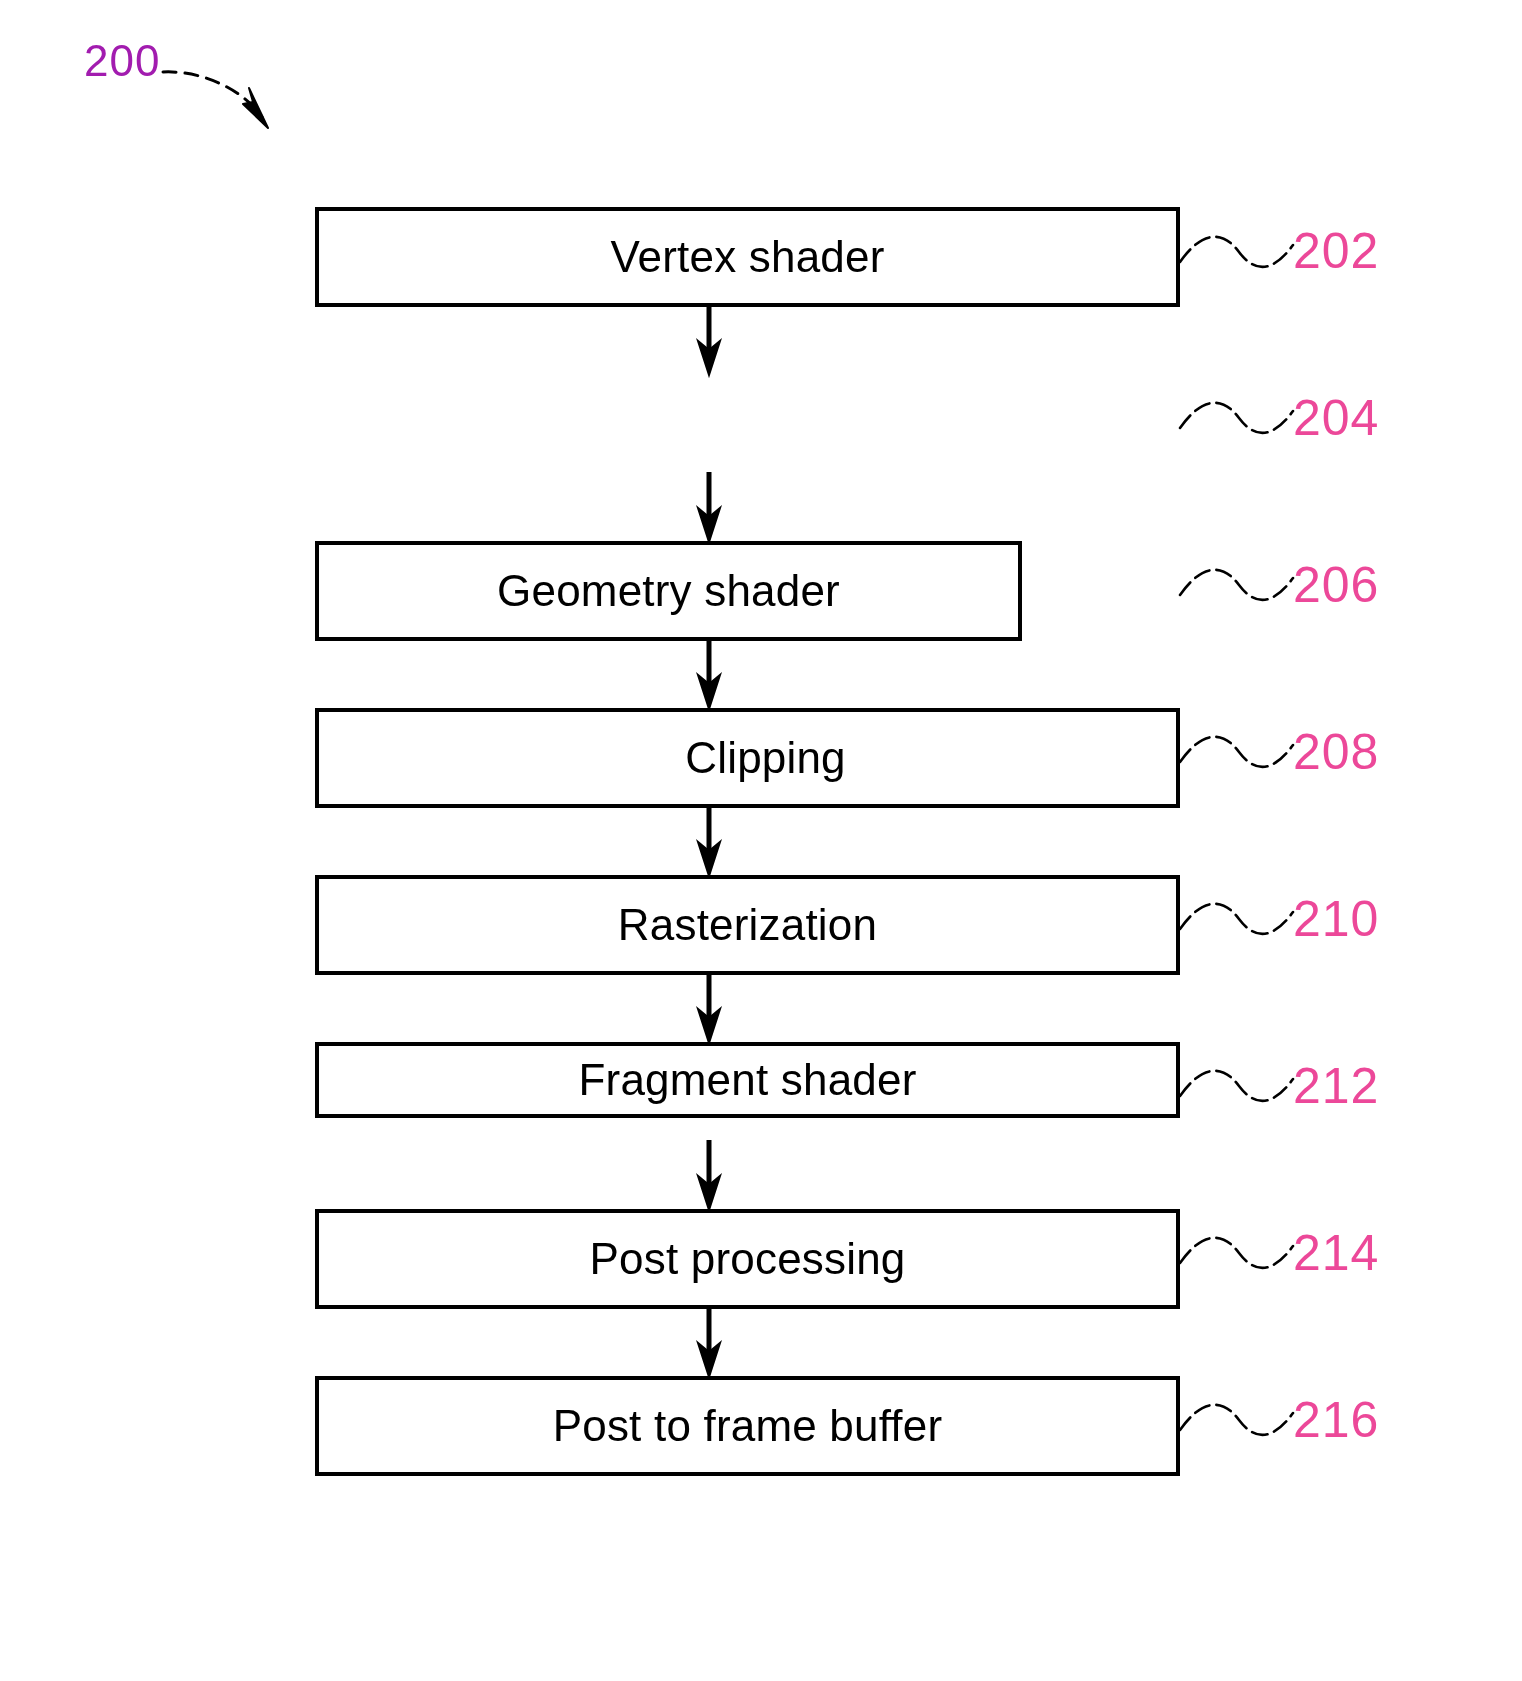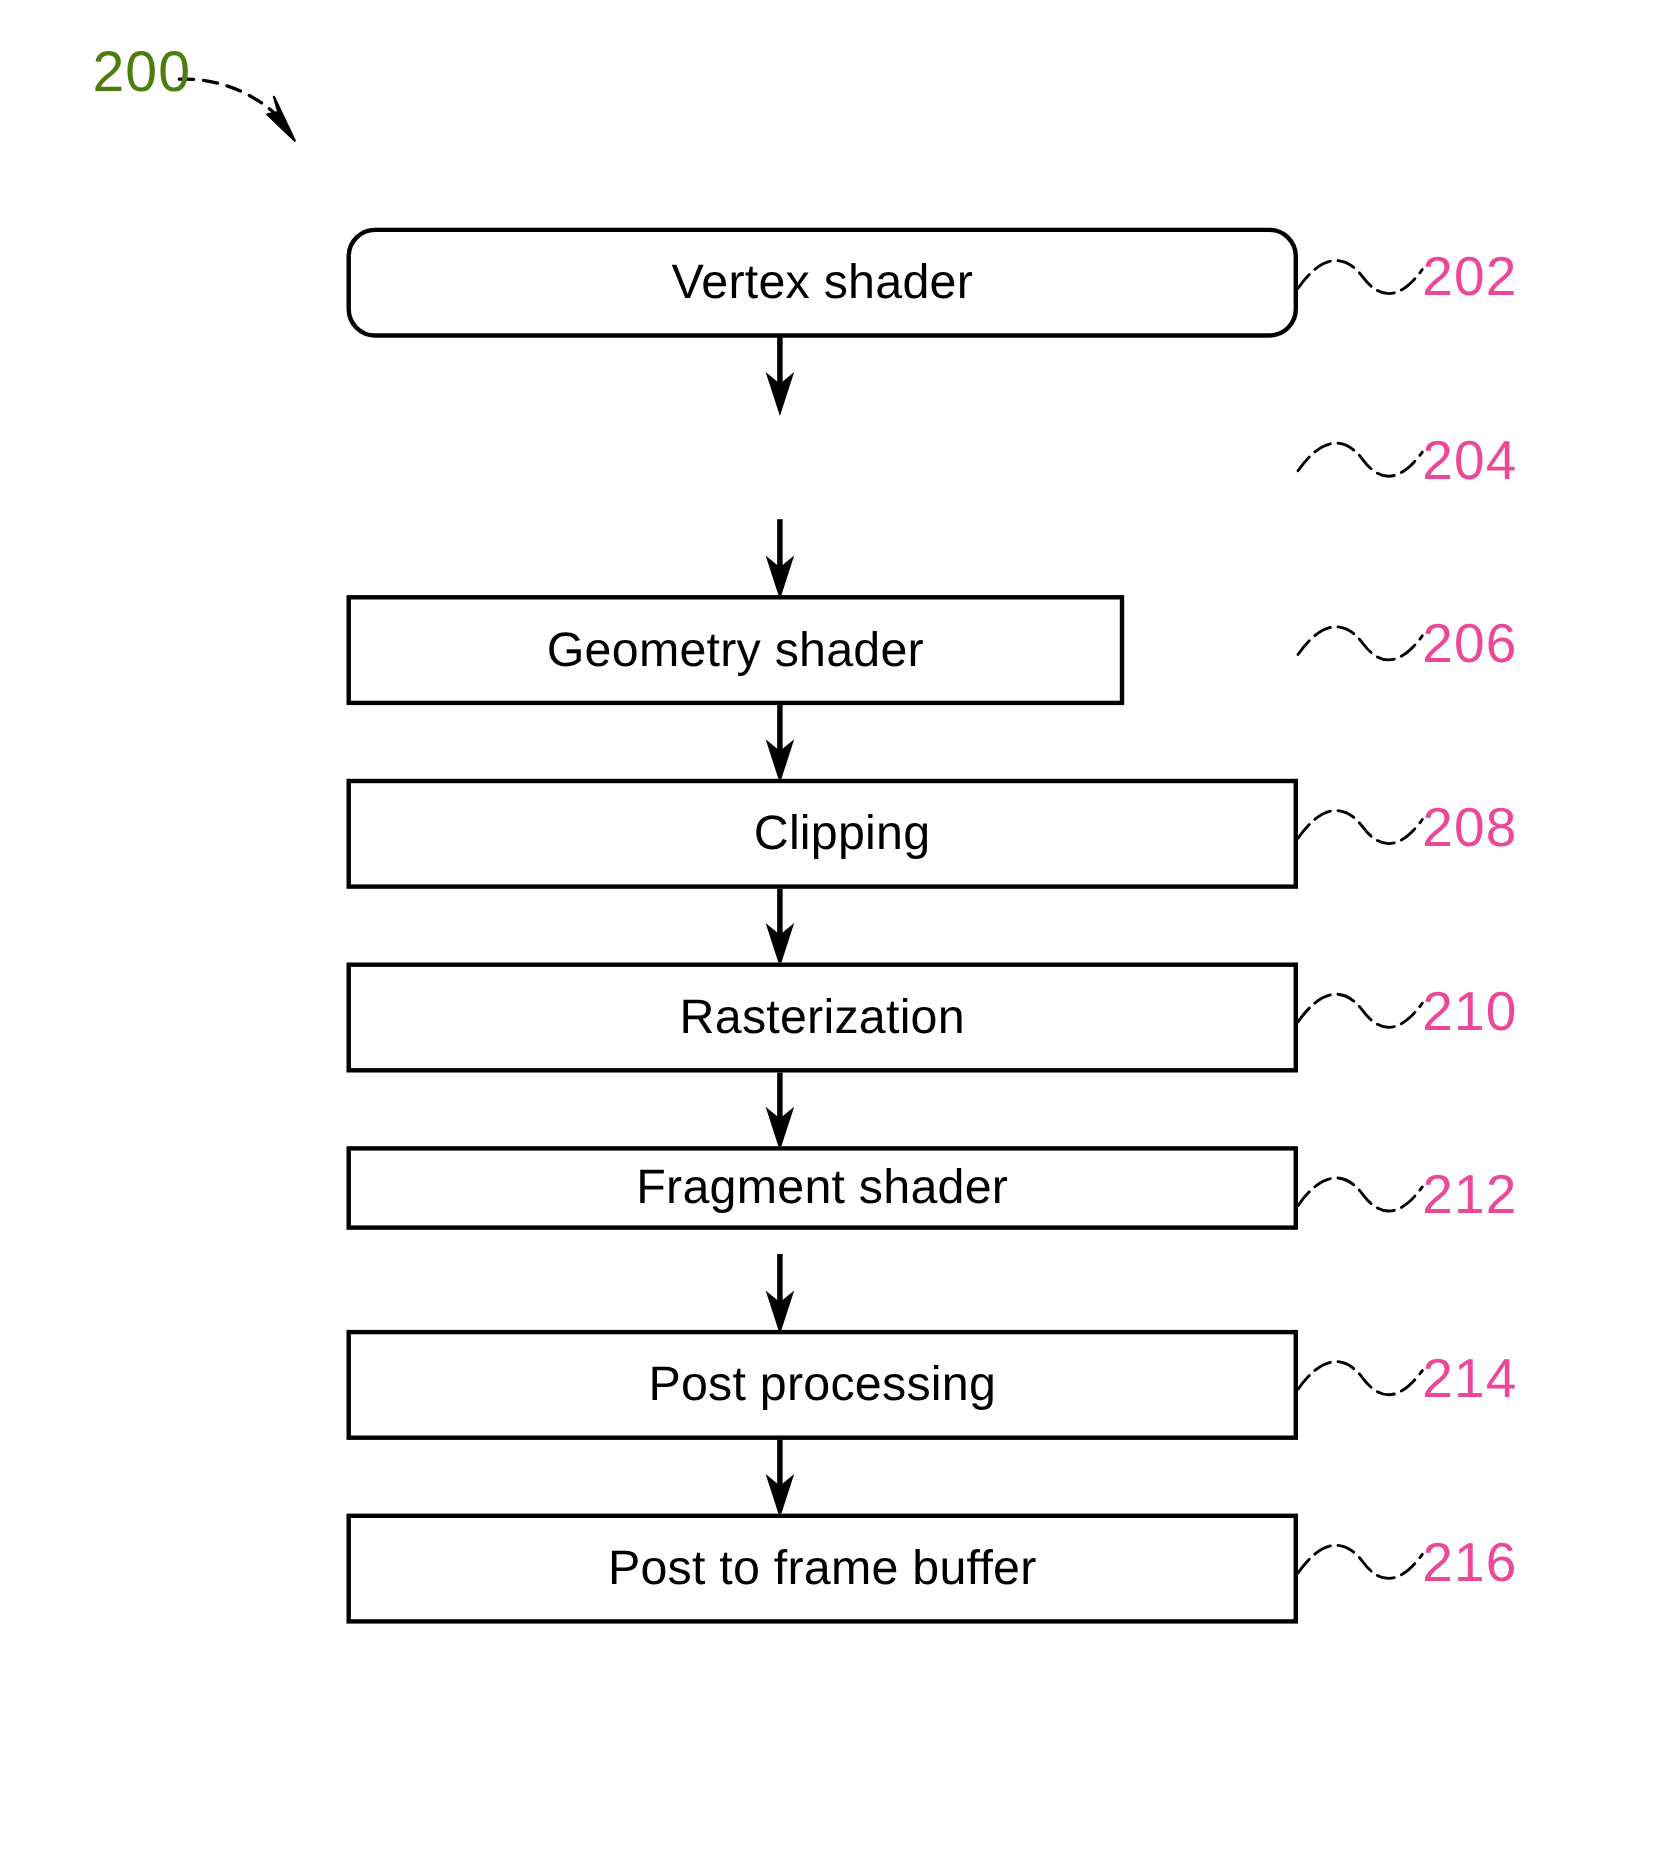--- a/index.html
+++ b/index.html
@@ -22,24 +22,24 @@
     position: absolute;
     left: 0;
     top: 0;
     width: 1522px;
     height: 1681px;
   }
   
   .fig-label {
     position: absolute;
     font-family: "Liberation Sans", sans-serif;
-    font-size: 52px;
+    font-size: 44px;
     font-weight: 400;
     letter-spacing: 1px;
-    color: #4d7c0f;
+    color: #a21caf;
     white-space: nowrap;
   }
   
   .proc-box {
     position: absolute;
     box-sizing: border-box;
     border: 4px solid #000000;
     background: #ffffff;
     display: flex;
     align-items: center;
@@ -115,21 +115,21 @@
       </g>
       <g>
         <line x1="709" y1="1307" x2="709" y2="1359"></line>
         <path d="M 709 1377 L 698 1343 L 709 1352 L 720 1343 Z" stroke-width="2"></path>
       </g>
     </g>
   </svg>
 
   <div class="fig-label" style="left:84px; top:36px;">200</div>
 
-  <div class="proc-box" style="left:315px; top:207px; width:865px; height:100px;border-radius:26px;">
+  <div class="proc-box" style="left:315px; top:207px; width:865px; height:100px;">
     <span class="proc-box-label">Vertex shader</span>
   </div>
   <div class="ref-num" style="left:1293px; top:222px;">202</div>
 
   <div class="ref-num" style="left:1293px; top:389px;">204</div>
 
   <div class="proc-box" style="left:315px; top:541px; width:707px; height:100px;">
     <span class="proc-box-label">Geometry shader</span>
   </div>
   <div class="ref-num" style="left:1293px; top:556px;">206</div>

